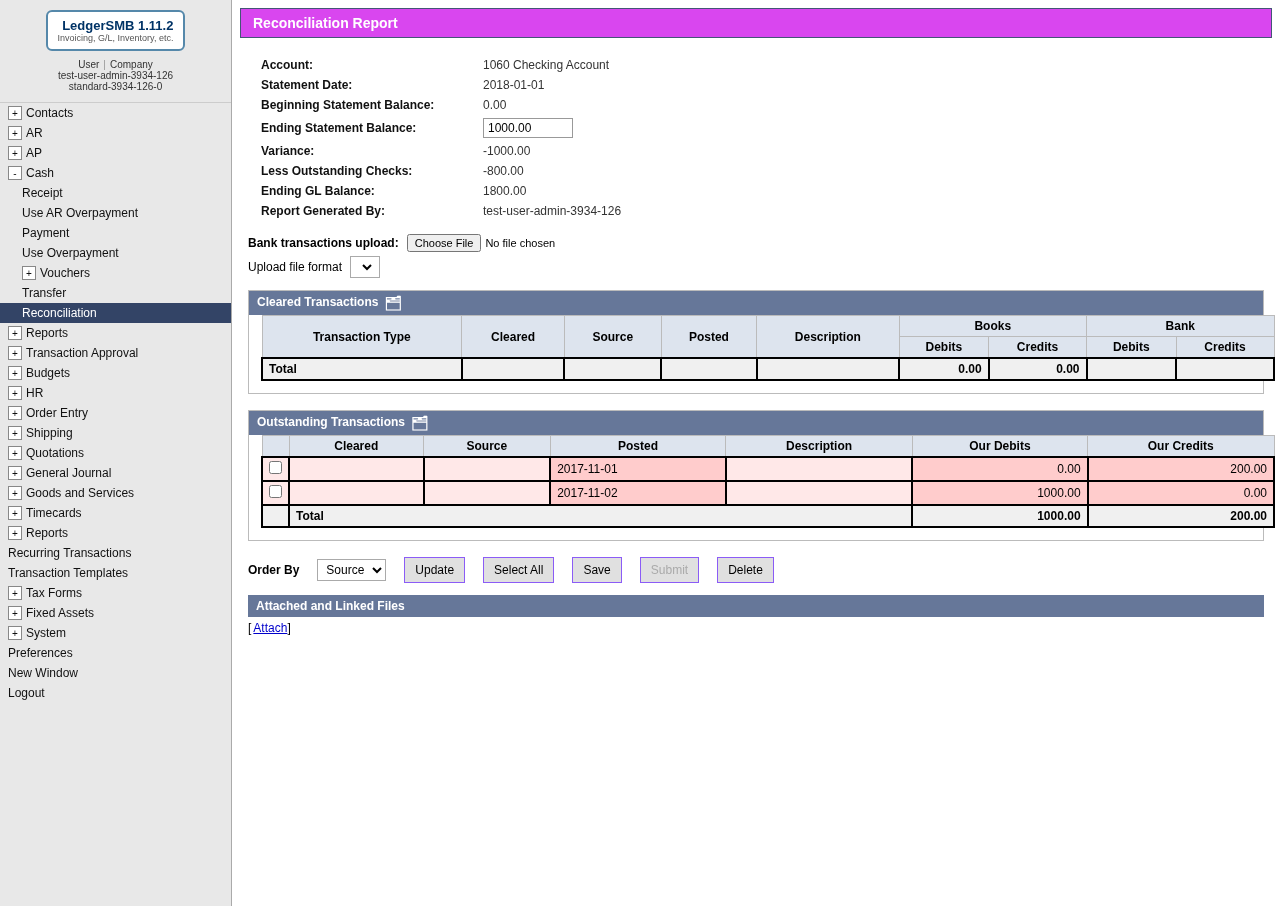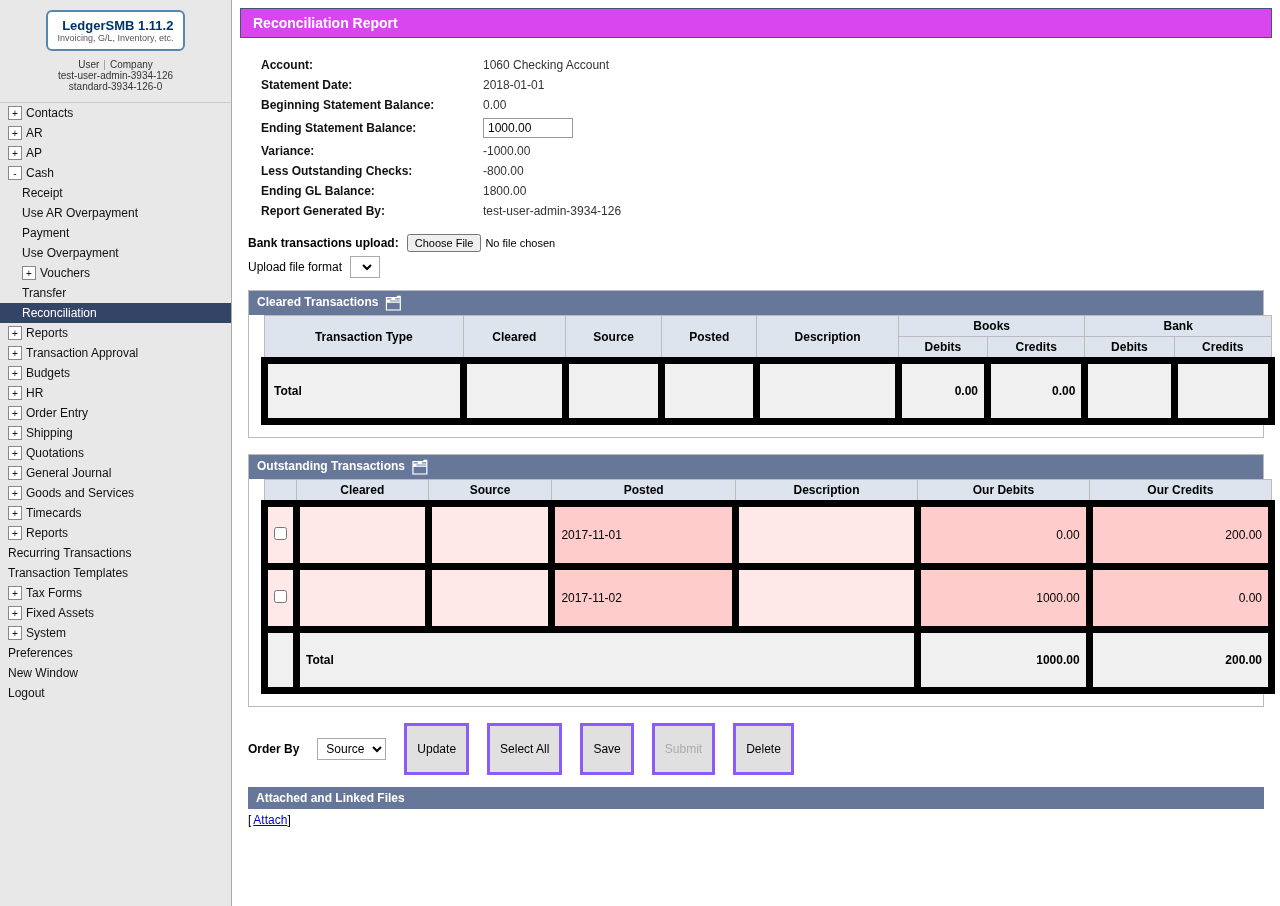--- a/index.html
+++ b/index.html
@@ -155,22 +155,22 @@
       margin-left: 12px;
     }
     .data-table th {
       background: #dde4ee;
       border: 1px solid #bbb;
       padding: 3px 6px;
       text-align: center;
       font-weight: bold;
     }
     .data-table td {
-      border: 7px solid #000000;
-      padding: 20px 6px;
+      border: 2px solid #000000;
+      padding: 3px 6px;
     }
     .data-table .total-row td {
       font-weight: bold;
       background: #f0f0f0;
     }
 
     .cleared-section, .outstanding-section {
       border: 1px solid #bbb;
       margin-bottom: 16px;
     }
@@ -189,24 +189,24 @@
       margin-bottom: 12px;
     }
     .toolbar label { font-weight: bold; }
     .toolbar select {
       border: 1px solid #aaa;
       background: white;
       padding: 2px 4px;
       font-size: 12px;
     }
     .toolbar button {
-      padding: 16px 10px;
+      padding: 5px 10px;
       font-size: 12px;
       background: #e0e0e0;
-      border: 3px solid #8b5cf6;
+      border: 1px solid #8b5cf6;
       cursor: pointer;
     }
     .toolbar button:disabled {
       color: #aaa;
       cursor: default;
     }
 
     .attached-header {
       background: #667799;
       color: white;

